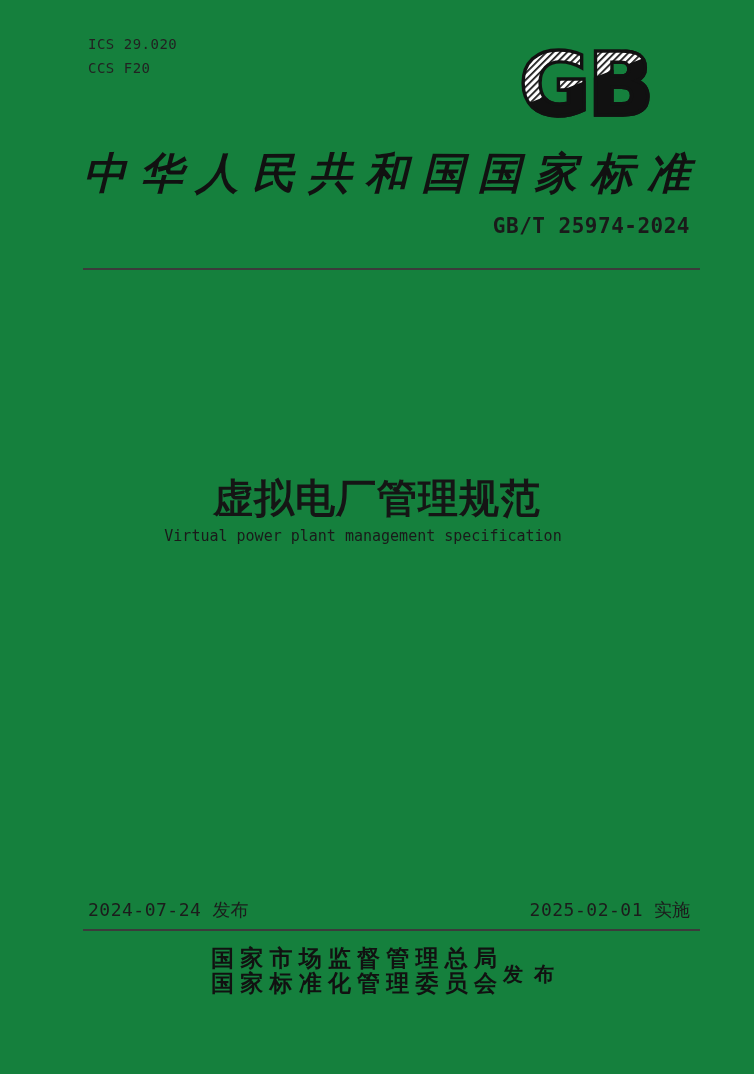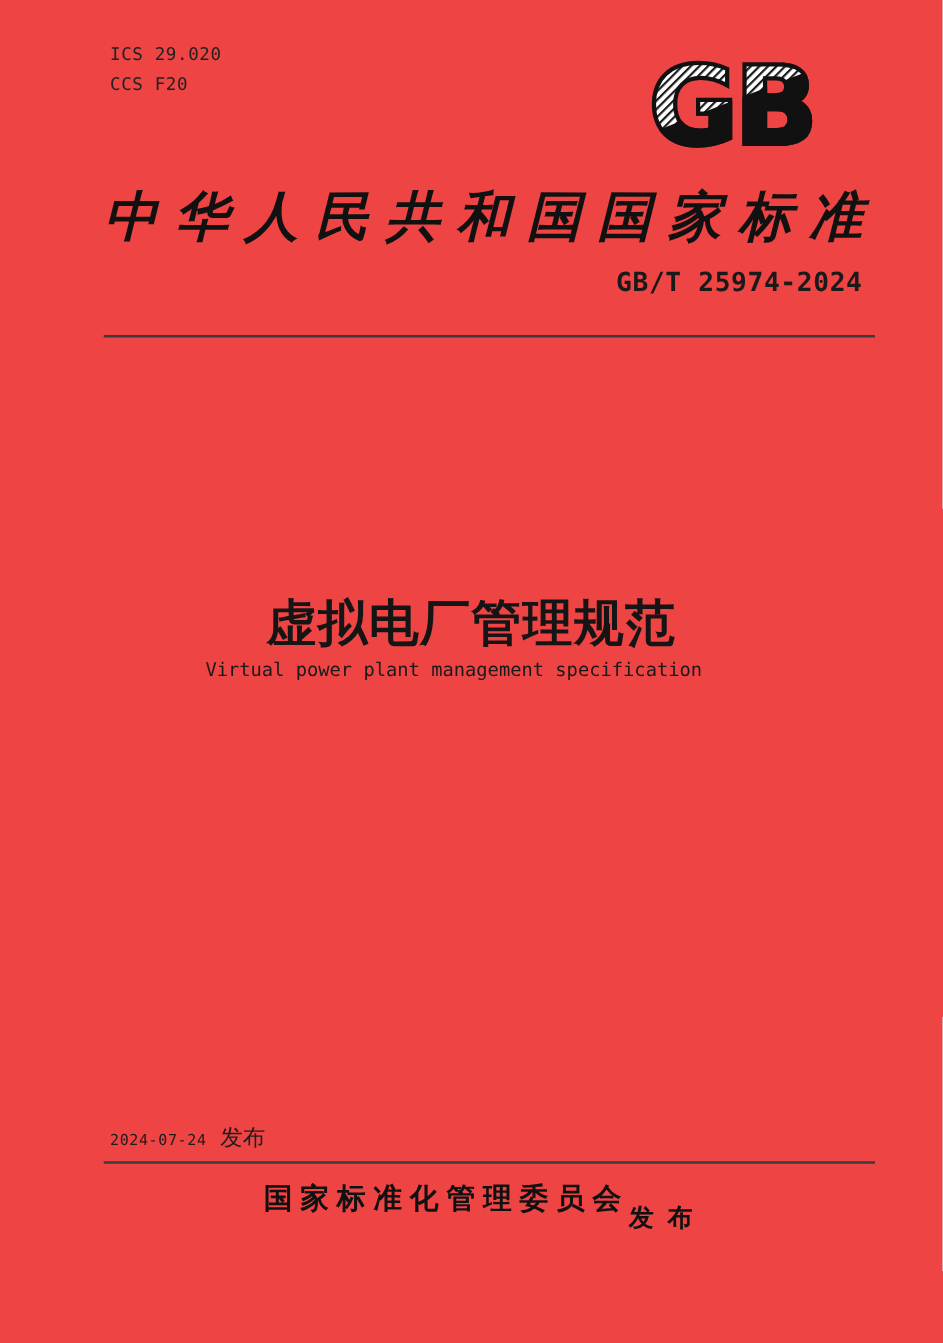--- a/index.html
+++ b/index.html
@@ -2,21 +2,21 @@
 <html><head>
 <meta charset="utf-8">
 <style>
   * { margin: 0; padding: 0; box-sizing: border-box; }
   html, body { background: #e8e8e8; }
   body { font-family: "Liberation Sans", sans-serif; }
   .page {
     position: relative;
     width: 754px;
     height: 1074px;
-    background: #ef4444;
+    background: #15803d;
     color: #1c1c1c;
     overflow: hidden;
     margin: 0 auto;
   }
   
   .ics-block {
     position: absolute;
     left: 88px;
     top: 32px;
     font-family: "DejaVu Sans Mono", monospace;
@@ -102,21 +102,21 @@
   }
   .date-implement {
     position: absolute;
     right: 64px;
     top: 898px;
     font-size: 18px;
     white-space: nowrap;
   }
   .date-num {
     font-family: "DejaVu Sans Mono", monospace;
-    font-size: 12px;
+    font-size: 18px;
     letter-spacing: 0.5px;
   }
   .date-label {
     font-family: "Liberation Sans", "DejaVu Sans", sans-serif;
     font-size: 18px;
     margin-left: 6px;
   }
   
   .agencies {
     position: absolute;
@@ -184,22 +184,27 @@
 
   <div class="doc-title-zh">虚拟电厂管理规范</div>
 
   <div class="doc-title-en">Virtual power plant management specification</div>
 
   <div class="date-issue">
     <span class="date-num">2024-07-24</span>
     <span class="date-label">发布</span>
   </div>
 
+  <div class="date-implement">
+    <span class="date-num">2025-02-01</span>
+    <span class="date-label">实施</span>
+  </div>
 
   <div class="rule rule-bottom"></div>
 
   <div class="agencies">
+    <div class="agency-line">国家市场监督管理总局</div>
     <div class="agency-line">国家标准化管理委员会</div>
   </div>
 
   <div class="publish-label">发布</div>
 
 </div>
 
 </body></html>

